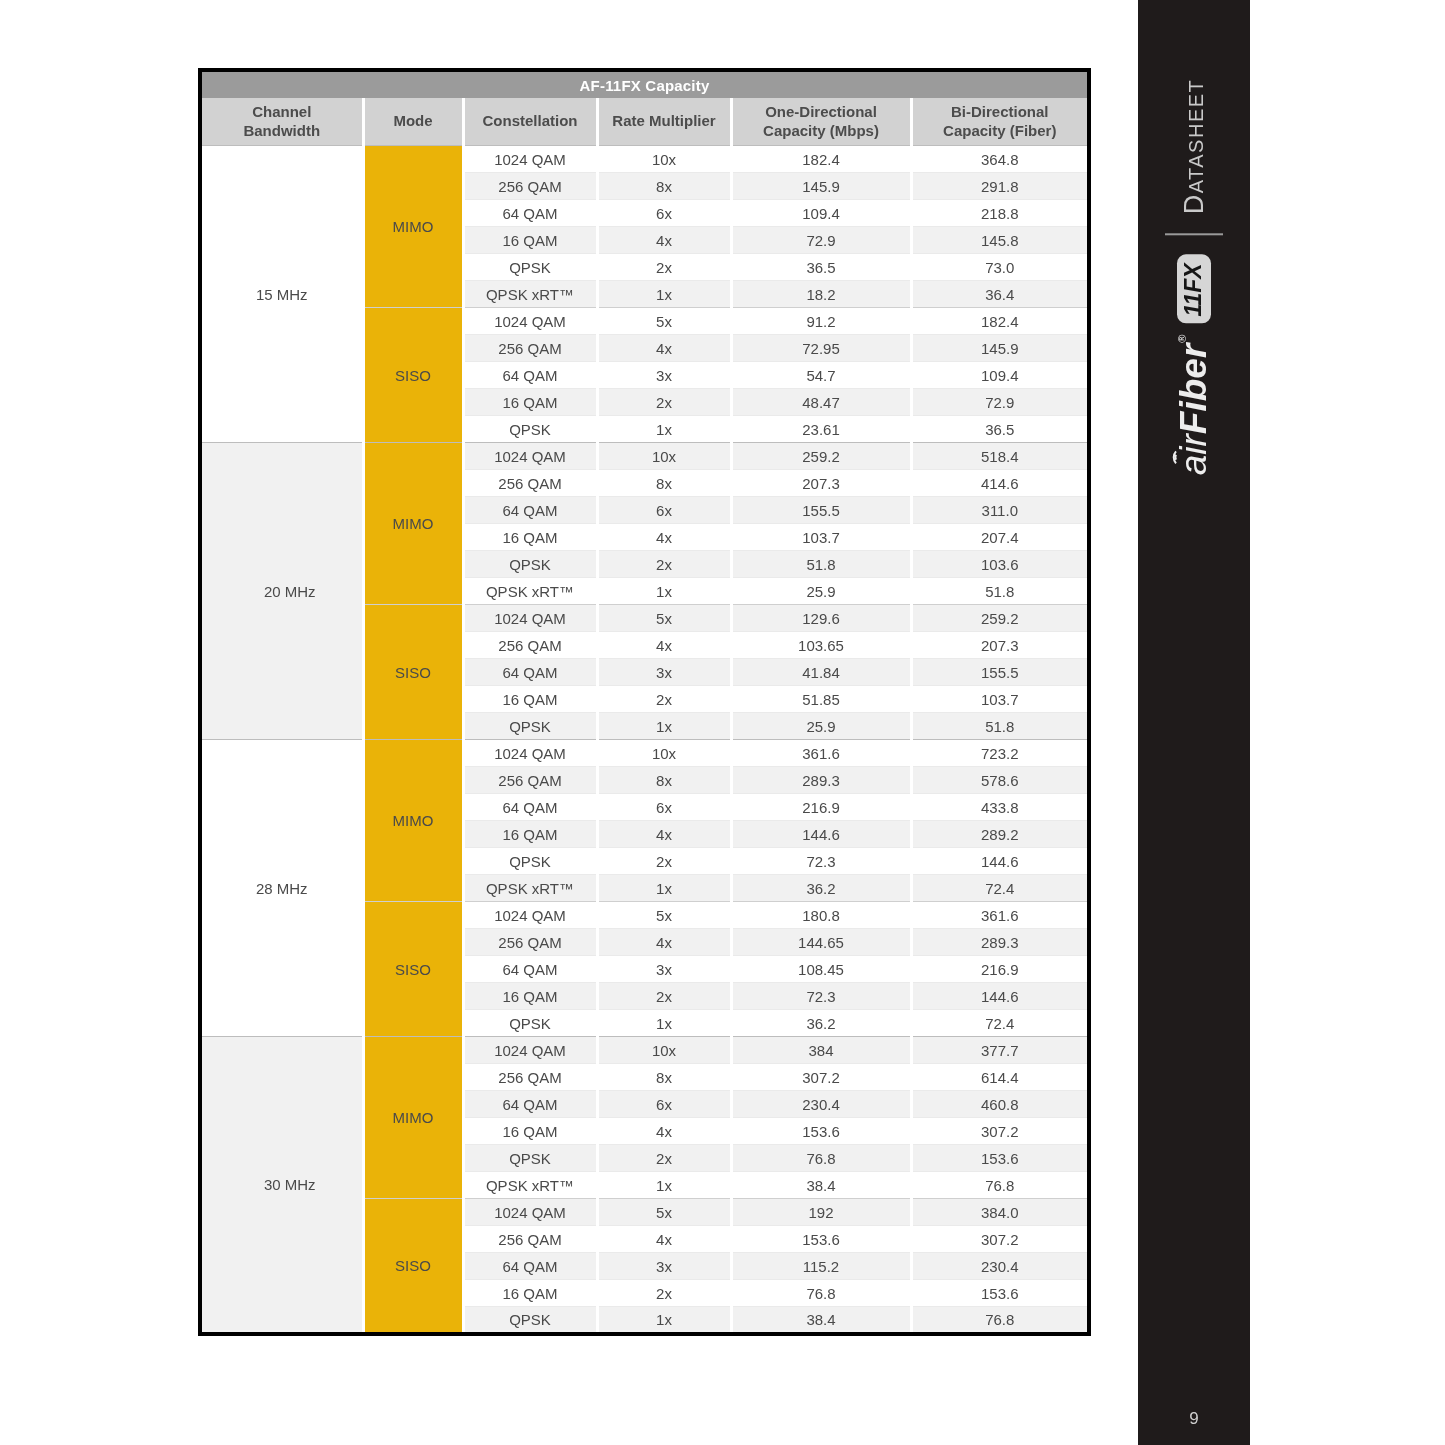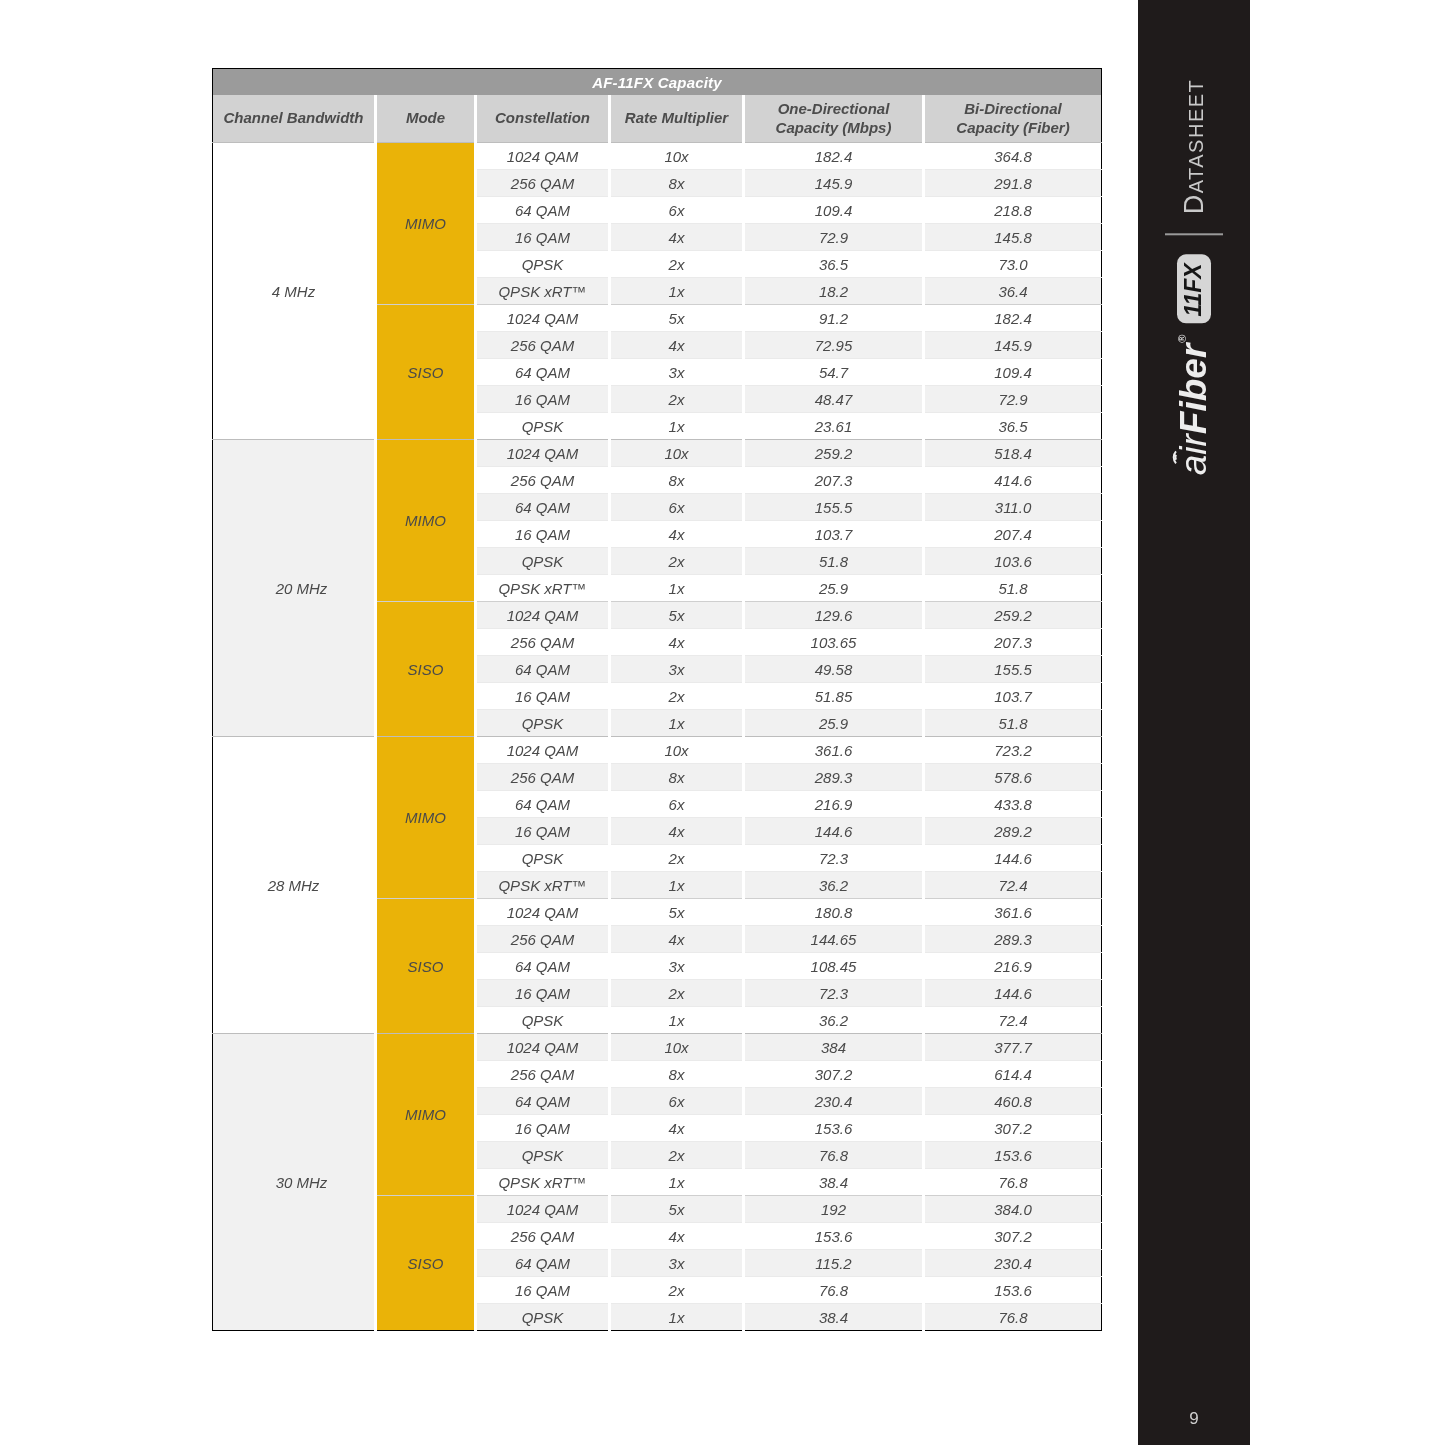--- a/index.html
+++ b/index.html
@@ -2,24 +2,23 @@
 <html><head>
 <meta charset="utf-8">
 <style>
   html,body{margin:0;padding:0;}
   body{
     width:1445px;height:1445px;position:relative;background:#ffffff;
     font-family:"Liberation Sans",sans-serif;
   }
   
   table.cap{
-    position:absolute;left:212px;top:68px;width:889px;
+    position:absolute;left:198px;top:68px;width:889px;
     border-collapse:collapse;table-layout:fixed;
-    border:1px solid #000000;
-    font-style:italic;
+    border:4px solid #000000;
   }
   table.cap td,table.cap th{padding:0;text-align:center;vertical-align:middle;}
   td.title{
     background:#9b9b9b;color:#ffffff;font-weight:700;font-size:15px;height:26px;
     letter-spacing:.2px;
   }
   tr.head th{
     background:#d2d2d2;color:#4c4c4c;font-size:15px;font-weight:700;height:47px;
     line-height:1.25;border-left:3px solid #ffffff;padding:0 10px;
   }
@@ -85,21 +84,21 @@
       <th>Channel Bandwidth</th>
       <th>Mode</th>
       <th>Constellation</th>
       <th>Rate Multiplier</th>
       <th>One-Directional Capacity (Mbps)</th>
       <th>Bi-Directional Capacity (Fiber)</th>
     </tr>
   </thead>
   <tbody>
       <tr class="gstart">
-        <td class="bw" rowspan="11">4 MHz</td>
+        <td class="bw" rowspan="11">15 MHz</td>
         <td class="mode" rowspan="6">MIMO</td>
         <td class="dc">1024 QAM</td>
         <td class="dc">10x</td>
         <td class="dc">182.4</td>
         <td class="dc">364.8</td>
       </tr>
       <tr class="stripe">
         <td class="dc">256 QAM</td>
         <td class="dc">8x</td>
         <td class="dc">145.9</td>
@@ -207,21 +206,21 @@
       </tr>
       <tr class="">
         <td class="dc">256 QAM</td>
         <td class="dc">4x</td>
         <td class="dc">103.65</td>
         <td class="dc">207.3</td>
       </tr>
       <tr class="stripe">
         <td class="dc">64 QAM</td>
         <td class="dc">3x</td>
-        <td class="dc">49.58</td>
+        <td class="dc">41.84</td>
         <td class="dc">155.5</td>
       </tr>
       <tr class="">
         <td class="dc">16 QAM</td>
         <td class="dc">2x</td>
         <td class="dc">51.85</td>
         <td class="dc">103.7</td>
       </tr>
       <tr class="stripe">
         <td class="dc">QPSK</td>

